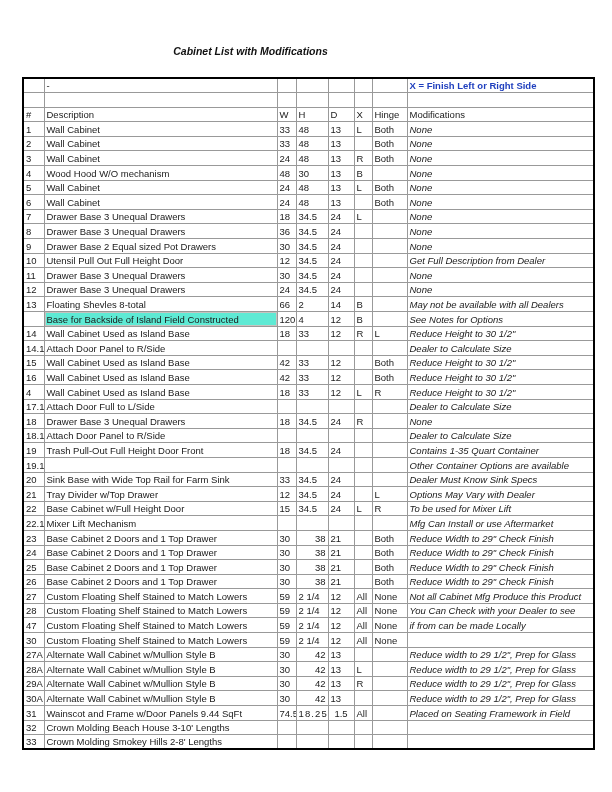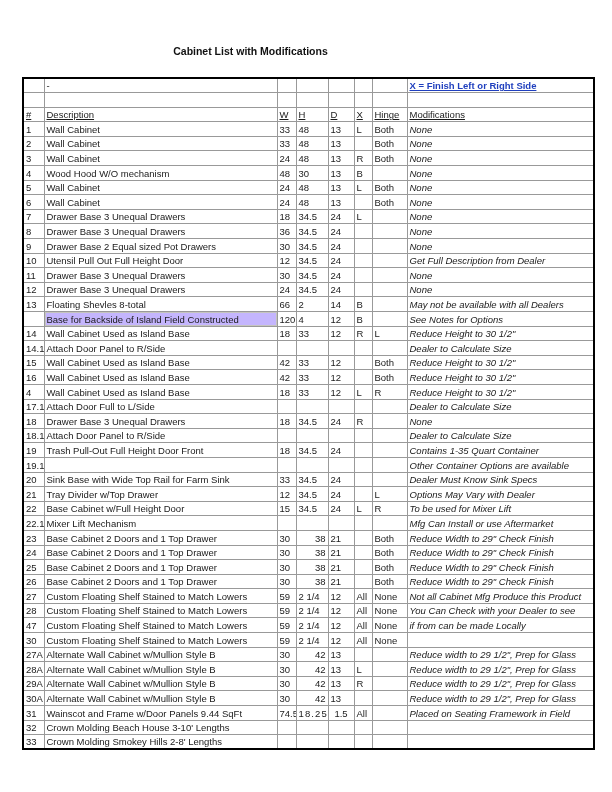--- a/index.html
+++ b/index.html
@@ -3,42 +3,42 @@
 <meta charset="utf-8">
 <style>
   * { margin:0; padding:0; box-sizing:border-box; }
   html,body { background:#ffffff; }
   body {
     width:612px; height:792px; position:relative; overflow:hidden;
     font-family:"Liberation Sans", sans-serif; color:#1a1a1a;
   }
   .page-title {
     position:absolute; top:45px; left:0; width:501px;
-    text-align:center; font-size:10.5px; font-weight:700; color:#111;
+    text-align:center; font-size:10.5px; font-weight:700; color:#111;font-style:italic;
   }
   table.cab {
     position:absolute; left:22px; top:77px; width:571px;
     border-collapse:collapse; table-layout:fixed;
     border:2px solid #000;
   }
   table.cab tr { height:14.6px; }
   table.cab td, table.cab th {
     border:1px solid #999999;
     padding:0 2px 1px 2px;
     font-size:9.5px; line-height:11px;
     vertical-align:bottom; text-align:left;
     white-space:nowrap; overflow:hidden;
     font-weight:400; color:#1a1a1a;
   }
-  .link { color:#1f3fbe; font-weight:700; text-decoration:underline; }
+  .link { color:#1f3fbe; font-weight:700; }
   td.c-w, td.c-x { padding-left:1px; padding-right:1px; }
   td.c-d { text-align:right; }
   td.c-mod { color:#949494; font-style:italic; }
   td.hl {
-    background:#c4b5fd; color:#ffffff; font-weight:700;
+    background:#5eead4; color:#ffffff; font-weight:700;
     border:2px solid #55534d;
     box-shadow:inset 0 0 0 1px #c6c5c0;
   }
   td.clip { letter-spacing:1.1px;margin-left:32px; }
 </style>
 </head>
 <body>
 
 <div class="page-title">Cabinet List with Modifications</div>
 

